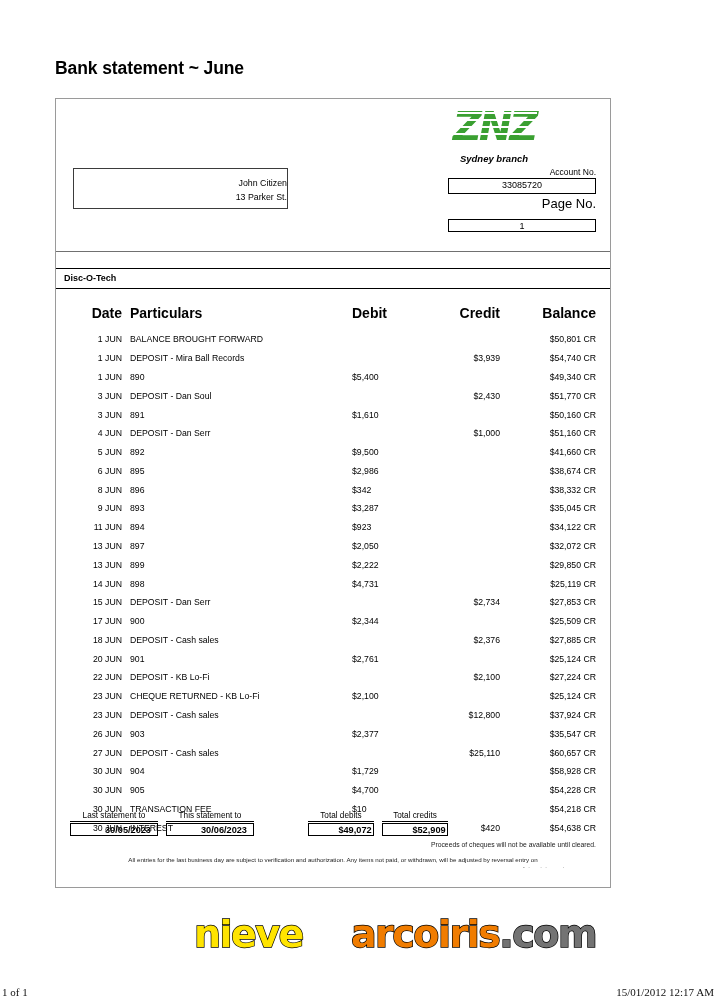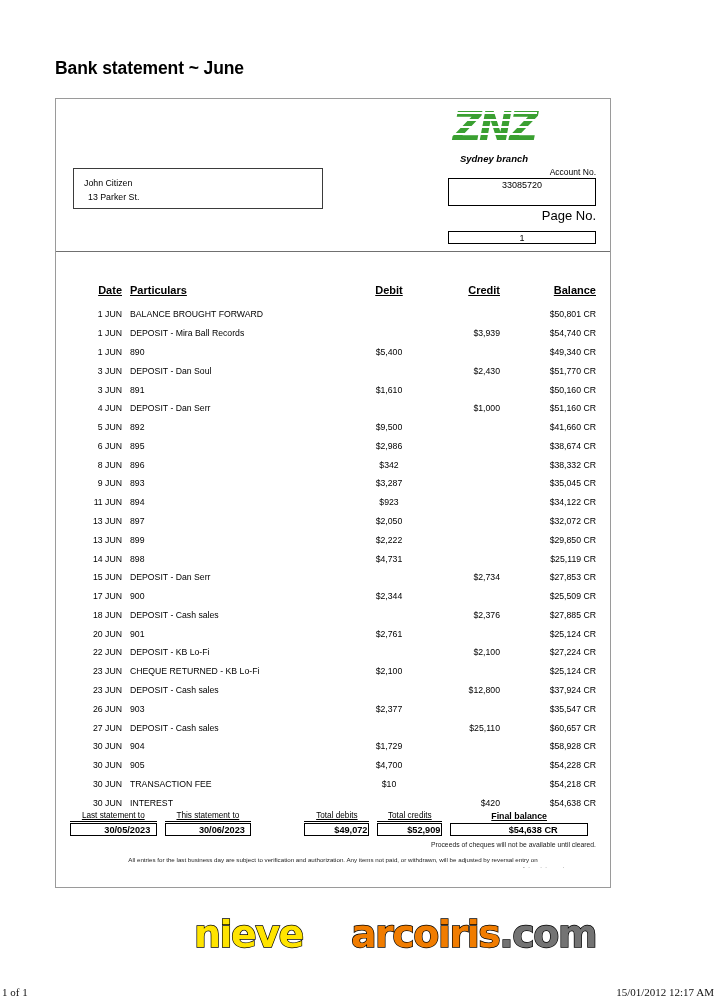--- a/index.html
+++ b/index.html
@@ -91,21 +91,21 @@
     width: 148px;
   }
   .acct-label {
     font-size: 8.5px;
     color: #000;
     text-align: right;
     margin-bottom: 1px;
   }
   .acct-box {
     border: 1px solid #000;
-    height: 28px;
+    height: 16px;
     line-height: 12px;
     font-size: 9px;
     text-align: center;
     box-sizing: border-box;
   }
   .page-label {
     font-size: 13px;
     text-align: right;
     margin-top: 2px;
     margin-bottom: 8px;
@@ -116,28 +116,29 @@
     line-height: 13px;
     font-size: 9px;
     text-align: center;
     box-sizing: border-box;
   }
 
   .addr-box {
     position: absolute;
     left: 17px;
     top: 69px;
-    width: 250px;
+    width: 215px;
     height: 41px;
     border: 1px solid #3b3b3b;
     box-sizing: border-box;
     padding: 7px 0 0 10px;
     font-size: 8.8px;
     line-height: 14px;
     color: #000;
+    text-align: right;
   }
   .addr-box .line2 { padding-left: 4px; }
 
   
   .band-top {
     border-top: 1px solid #707070;
     height: 16px;
   }
   .band-name {
     border-top: 1px solid #000;
@@ -155,30 +156,29 @@
   }
   table.txn {
     width: 100%;
     border-collapse: collapse;
     font-size: 8.7px;
     color: #000;
   }
   table.txn th {
     font-weight: bold;
     padding: 0 0 9px 0;
-    font-size: 11px;
-    text-decoration: underline;
+    font-size: 14px;
   }
   table.txn td {
     padding: 4.4px 0;
     white-space: nowrap;
   }
   .c-date  { width: 52px;  text-align: right; padding-right: 8px !important; }
   .c-part  { text-align: left; }
-  .c-debit { width: 74px;  text-align: center; }
+  .c-debit { width: 74px;  text-align: left; }
   .c-credit{ width: 74px;  text-align: right; padding-right: 10px !important; }
   .c-bal   { width: 86px;  text-align: right; }
 
   
   .summary {
     position: absolute;
     left: 14px;
     right: 14px;
     top: 712px;
   }
@@ -186,21 +186,20 @@
     display: flex;
     align-items: flex-end;
   }
   .sum-cell { margin-right: 8px; }
   .sum-cell .lbl {
     font-size: 8.2px;
     text-align: center;
     border-bottom: 1px solid #000;
     padding-bottom: 1px;
     margin-bottom: 1px;
-    text-decoration: underline;
   }
   .sum-cell .val {
     border: 1px solid #000;
     font-size: 9.2px;
     font-weight: bold;
     text-align: center;
     height: 13px;
     line-height: 13px;
     box-sizing: border-box;
     padding-left: 28px;
@@ -291,20 +290,21 @@
       <div class="page-box">1</div>
     </div>
 
     <div class="addr-box">
       <div>John Citizen</div>
       <div class="line2">13 Parker St.</div>
     </div>
   </div>
 
   <div class="band-top"></div>
+  <div class="band-name">Disc-O-Tech</div>
 
   <div class="txn-wrap">
     <table class="txn">
       <thead>
         <tr>
           <th class="c-date">Date</th>
           <th class="c-part">Particulars</th>
           <th class="c-debit">Debit</th>
           <th class="c-credit">Credit</th>
           <th class="c-bal">Balance</th>
@@ -516,24 +516,20 @@
       </div>
       <div class="sum-gap"></div>
       <div class="sum-cell w-tot">
         <div class="lbl">Total debits</div>
         <div class="val">$49,072</div>
       </div>
       <div class="sum-cell w-tot">
         <div class="lbl">Total credits</div>
         <div class="val">$52,909</div>
       </div>
-      <div class="sum-cell fin w-fin">
-        <div class="lbl">Final balance</div>
-        <div class="val">$54,638 CR</div>
-      </div>
     </div>
 
     <div class="note-clear">Proceeds of cheques will not be available until cleared.</div>
     <div class="disclaimer">
       <span>All entries for the last business day are subject to verification and authorization. Any items not paid, or withdrawn, will be adjusted by reversal entry on</span>
       <span class="clip">a later statement.</span>
     </div>
   </div>
 
 </div>

